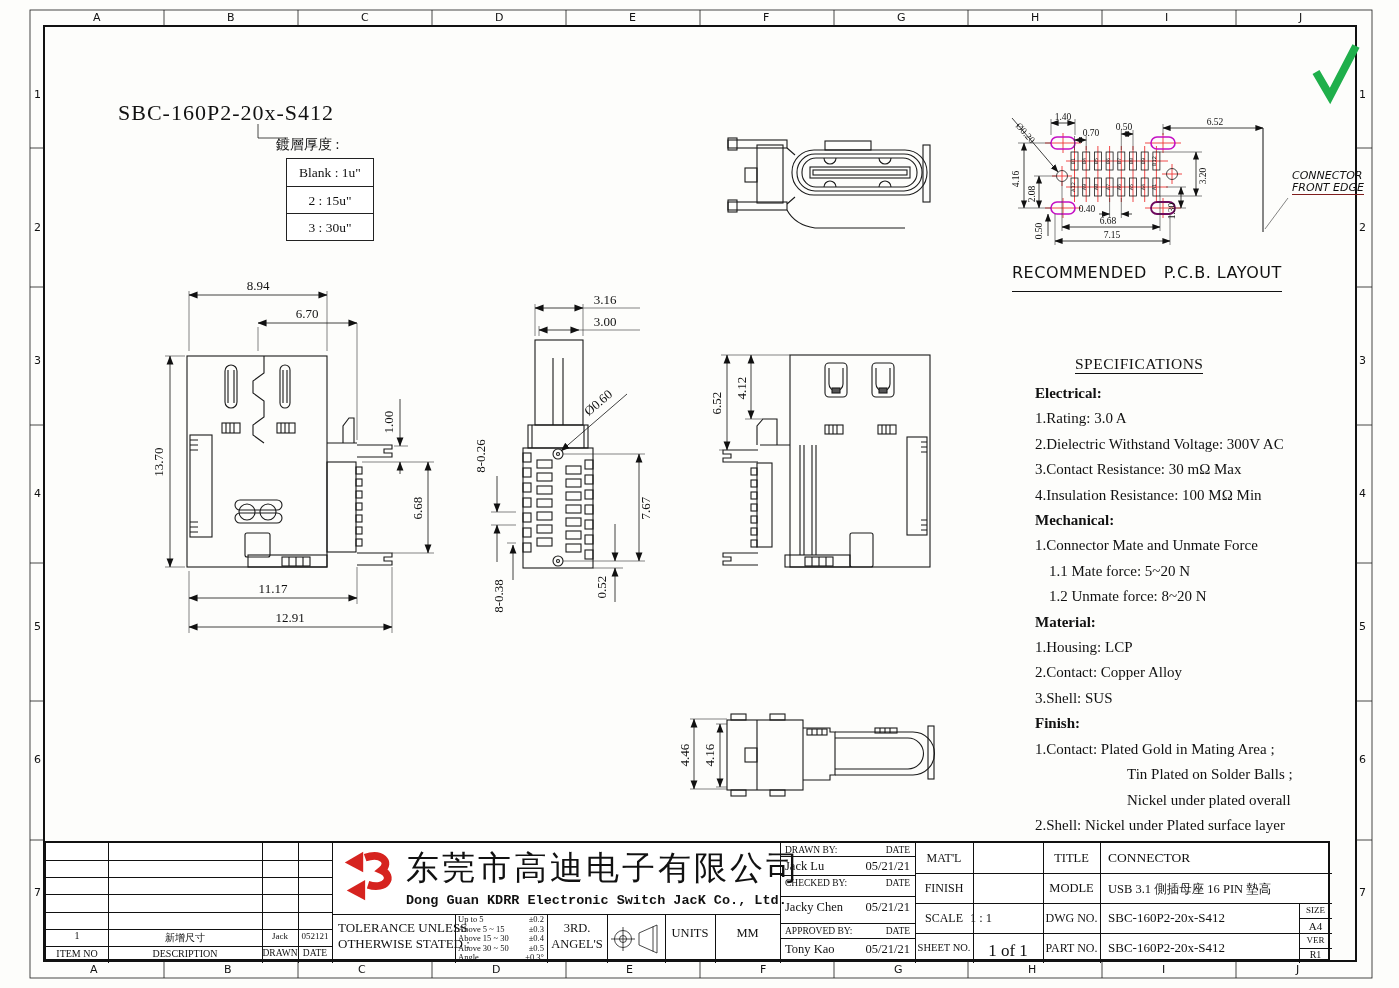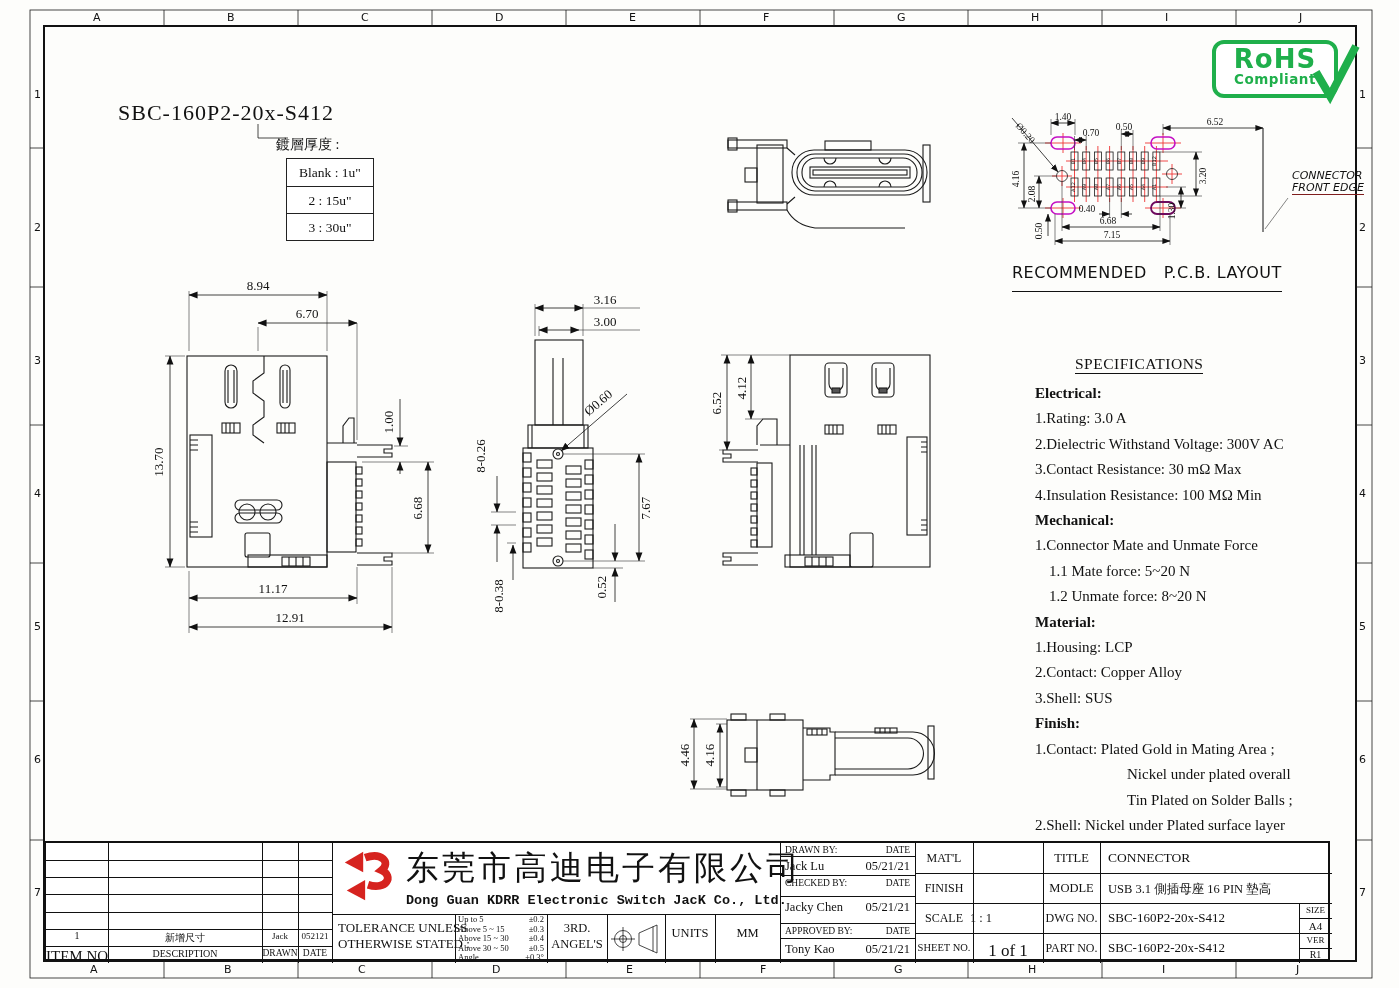--- a/index.html
+++ b/index.html
@@ -107,24 +107,20 @@
   <svg style="left:250px;top:124px;width:40px;height:24px" viewBox="0 0 40 24">
       <path d="M8,0 V14 H38" class="sh2"></path>
     </svg>
   <div class="abs" style="left:276px;top:136px;font-size:14px">鍍層厚度 :</div>
   <div class="plating-table" style="left:286px;top:158px">
     <div>Blank : 1u"</div>
     <div>2 : 15u"</div>
     <div>3 : 30u"</div>
   </div>
 
-  <div class="rohs" style="left:1212px;top:40px">
-    <div class="l1">RoHS</div>
-    <div class="l2">Compliant</div>
-  </div>
   <svg style="left:1312px;top:42px;width:46px;height:64px" viewBox="0 0 46 64">
     <path d="M4,30 L18,54 L44,4" stroke="#1faf4b" stroke-width="8" fill="none"></path>
   </svg>
 
   <svg style="left:700px;top:125px;width:260px;height:115px" viewBox="0 0 260 115">
     <g class="sh">
       <rect x="28" y="15" width="59" height="8"></rect>
         <rect x="28" y="77" width="59" height="8"></rect>
       <rect x="28" y="13" width="9" height="12"></rect>
         <rect x="28" y="75" width="9" height="12"></rect>
@@ -463,22 +459,22 @@
     <div class="spec-line hdr">Mechanical:</div>
     <div class="spec-line">1.Connector Mate and Unmate Force</div>
     <div class="spec-line ind1">1.1 Mate force: 5~20 N</div>
     <div class="spec-line ind1">1.2 Unmate force: 8~20 N</div>
     <div class="spec-line hdr">Material:</div>
     <div class="spec-line">1.Housing: LCP</div>
     <div class="spec-line">2.Contact: Copper Alloy</div>
     <div class="spec-line">3.Shell: SUS</div>
     <div class="spec-line hdr">Finish:</div>
     <div class="spec-line">1.Contact: Plated Gold in Mating Area ;</div>
+    <div class="spec-line ind2">Tin Plated on Solder Balls ;</div>
     <div class="spec-line ind2">Nickel under plated overall</div>
-    <div class="spec-line ind2">Tin Plated on Solder Balls ;</div>
     <div class="spec-line">2.Shell: Nickel under Plated surface layer</div>
   </div>
 
   <div class="tb">
 
     <div class="vl" style="left:62px;top:0;height:120px"></div>
     <div class="vl" style="left:216px;top:0;height:120px"></div>
     <div class="vl" style="left:252px;top:0;height:120px"></div>
     <div class="vl" style="left:286px;top:0;height:120px"></div>
     <div class="vl" style="left:734px;top:0;height:120px"></div>
@@ -508,21 +504,21 @@
     <div class="hl" style="left:869px;top:30px;width:417px"></div>
     <div class="hl" style="left:869px;top:60px;width:417px"></div>
     <div class="hl" style="left:869px;top:90px;width:417px"></div>
     <div class="hl" style="left:1253px;top:75px;width:33px"></div>
     <div class="hl" style="left:1253px;top:105px;width:33px"></div>
 
     <span class="c" style="left:0;top:87px;width:62px;font-size:10px">1</span>
     <span class="c" style="left:62px;top:88px;width:154px;font-size:10px;font-family:'DejaVu Sans',sans-serif">新增尺寸</span>
     <span class="c" style="left:216px;top:88px;width:36px;font-size:9px">Jack</span>
     <span class="c" style="left:252px;top:88px;width:34px;font-size:9px">052121</span>
-    <span class="c" style="left:0;top:105px;width:62px;font-size:15px">ITEM NO</span>
+    <span class="c" style="left:0;top:105px;width:62px;font-size:10px">ITEM NO</span>
     <span class="c" style="left:62px;top:105px;width:154px;font-size:10px">DESCRIPTION</span>
     <span class="c" style="left:216px;top:105px;width:36px;font-size:9.5px">DRAWN</span>
     <span class="c" style="left:252px;top:105px;width:34px;font-size:9.5px">DATE</span>
 
     <svg style="left:292px;top:4px;width:62px;height:62px" viewBox="0 0 64 62">
       <path d="M28,10 C45,4 55,15 45,23 C58,29 50,44 31,38" fill="none" stroke="#d6231f" stroke-width="8"></path>
       <path d="M26,4 L7,15 L26,25 Z" fill="#d6231f"></path>
       <path d="M28,33 L9,44 L28,54 Z" fill="#d6231f"></path>
     </svg>
     <span class="cn-name" style="left:360px;top:5px">东莞市高迪电子有限公司</span>

